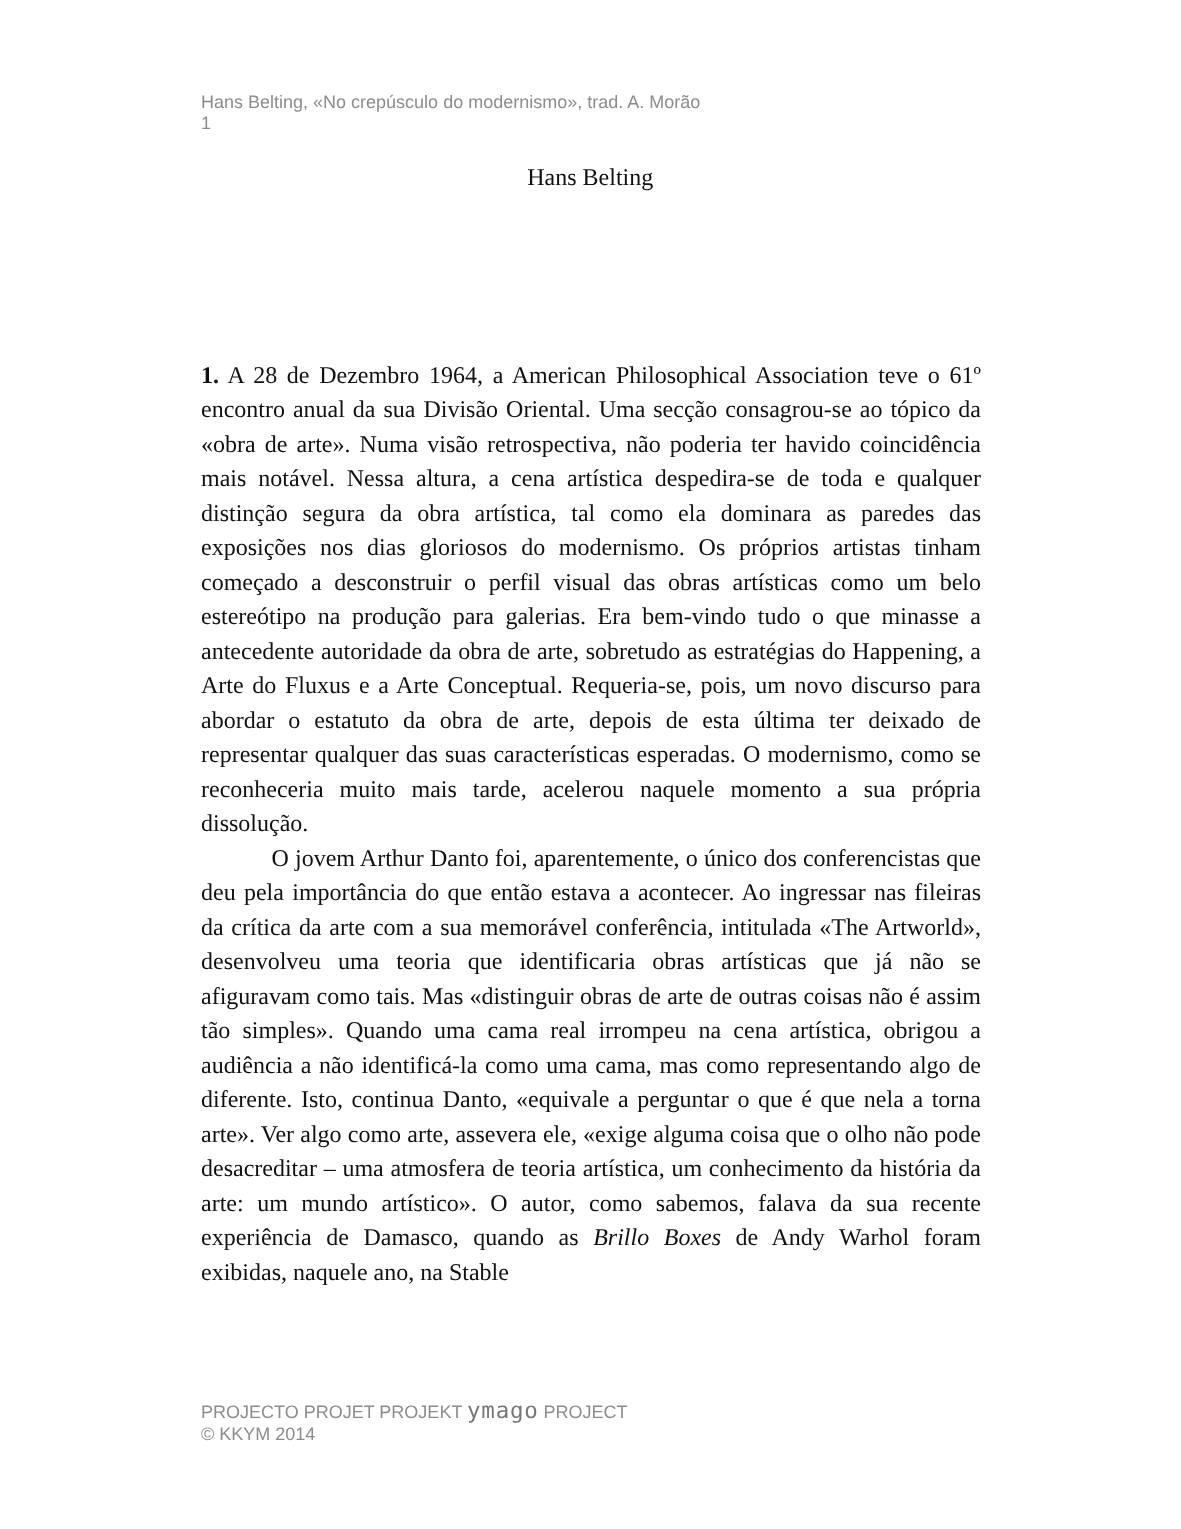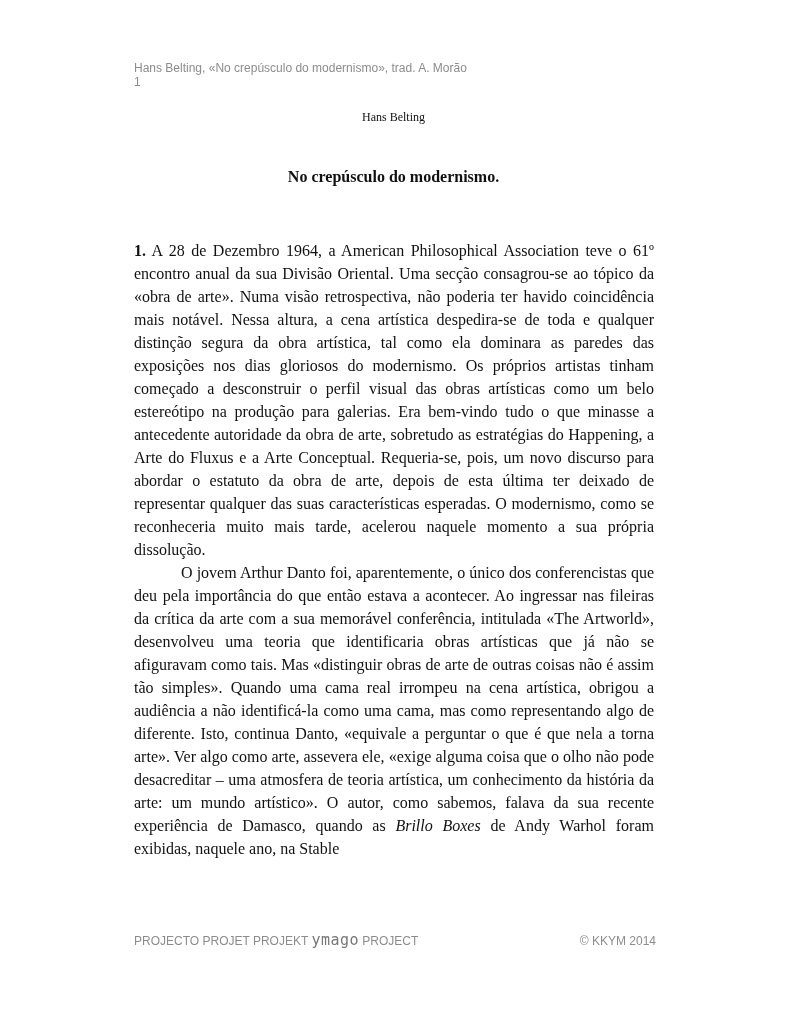--- a/index.html
+++ b/index.html
@@ -25,21 +25,21 @@
       justify-content: space-between;
       flex-direction: column;
     }
     .author {
       position: absolute;
       top: 110px;
       left: 0;
       width: 787px;
       text-align: center;
       font-family: "Liberation Serif", serif;
-      font-size: 12px;
+      font-size: 16px;
       color: #111;
     }
     .title-block {
       position: absolute;
       top: 164px;
       left: 0;
       width: 787px;
       text-align: center;
       font-family: "Liberation Serif", serif;
       font-size: 16px;
@@ -71,40 +71,40 @@
       position: absolute;
       top: 931px;
       left: 134px;
       width: 522px;
       font-family: "Liberation Sans", sans-serif;
       font-size: 12px;
       color: #8c8c8c;
       display: flex;
       justify-content: space-between;
       align-items: baseline;
+      flex-direction: column;
     }
     .ymago {
       font-family: "DejaVu Sans Mono", monospace;
       font-size: 15px;
       color: #777;
       letter-spacing: 0.5px;
     }
   </style>
 </head>
 <body>
 
 <div class="page-header">
   <span>Hans Belting, «No crepúsculo do modernismo», trad. A. Morão</span>
   <span>1</span>
 </div>
 
 <div class="author">Hans Belting</div>
 
 <div class="title-block">
-  <div>No crepúsculo do modernismo.</div>
 </div>
 
 <div class="body-text">
   <p><span class="para-num">1.</span><span> A 28 de Dezembro 1964, a American Philosophical Association teve o 61º encontro anual da sua Divisão Oriental. Uma secção consagrou-se ao tópico da «obra de arte». Numa visão retrospectiva, não poderia ter havido coincidência mais notável. Nessa altura, a cena artística despedira-se de toda e qualquer distinção segura da obra artística, tal como ela dominara as paredes das exposições nos dias gloriosos do modernismo. Os próprios artistas tinham começado a desconstruir o perfil visual das obras artísticas como um belo estereótipo na produção para galerias. Era bem-vindo tudo o que minasse a antecedente autoridade da obra de arte, sobretudo as estratégias do Happening, a Arte do Fluxus e a Arte Conceptual. Requeria-se, pois, um novo discurso para abordar o estatuto da obra de arte, depois de esta última ter deixado de representar qualquer das suas características esperadas. O modernismo, como se reconheceria muito mais tarde, acelerou naquele momento a sua própria dissolução.</span></p>
   <p class="indent"><span>O jovem Arthur Danto foi, aparentemente, o único dos conferencistas que deu pela importância do que então estava a acontecer. Ao ingressar nas fileiras da crítica da arte com a sua memorável conferência, intitulada «The Artworld», desenvolveu uma teoria que identificaria obras artísticas que já não se afiguravam como tais. Mas «distinguir obras de arte de outras coisas não é assim tão simples». Quando uma cama real irrompeu na cena artística, obrigou a audiência a não identificá-la como uma cama, mas como representando algo de diferente. Isto, continua Danto, «equivale a perguntar o que é que nela a torna arte». Ver algo como arte, assevera ele, «exige alguma coisa que o olho não pode desacreditar – uma atmosfera de teoria artística, um conhecimento da história da arte: um mundo artístico». O autor, como sabemos, falava da sua recente experiência de Damasco, quando as </span><i>Brillo Boxes</i><span> de Andy Warhol foram exibidas, naquele ano, na Stable</span></p>
 </div>
 
 <div class="page-footer">
   <span><span>PROJECTO PROJET PROJEKT </span><span class="ymago">ymago</span><span> PROJECT</span></span>
   <span>© KKYM 2014</span>

